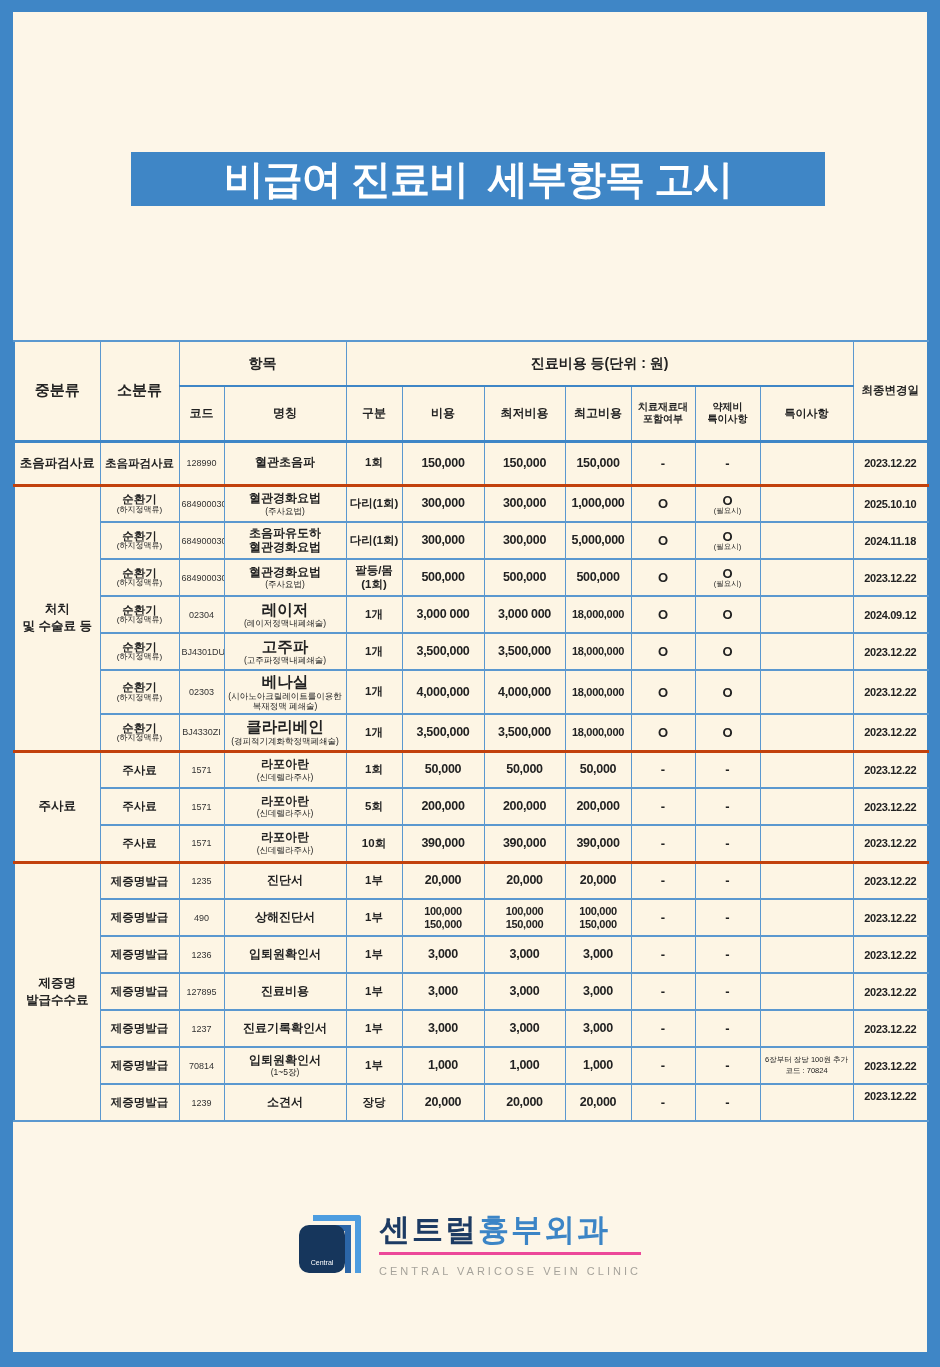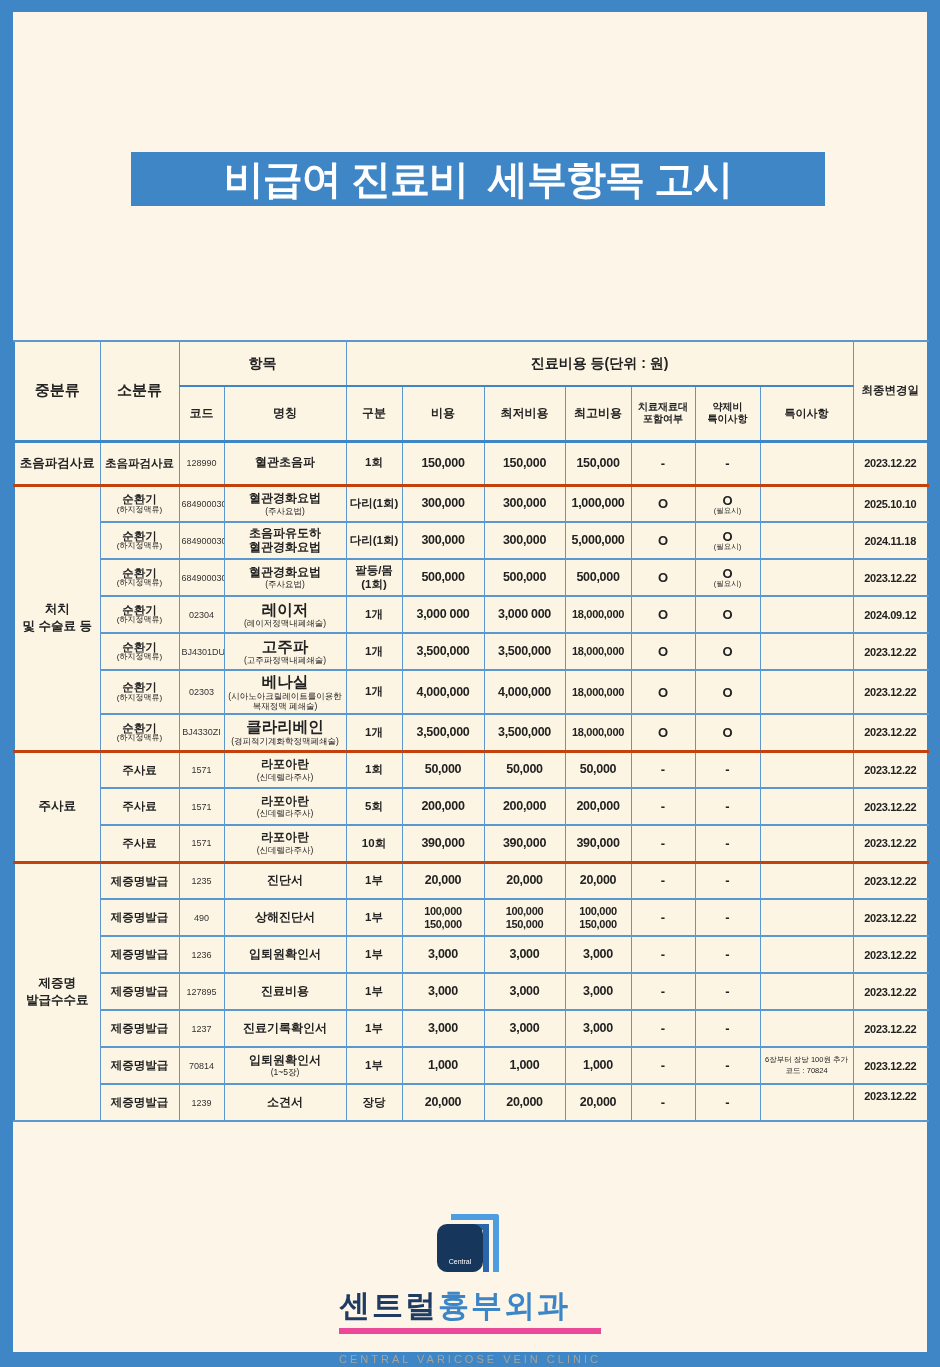--- a/index.html
+++ b/index.html
@@ -85,21 +85,20 @@
   td.note  { font-size:7.5px; white-space:pre-line; line-height:1.4; }
   td.date  { font-size:11px; font-weight:bold; letter-spacing:-0.3px; }
   .fee tbody tr:last-child td.date { vertical-align:top; padding-top:5px; }
 
   
   .footer {
     position:absolute;
     left:0; top:1200px; width:914px;
     display:flex; align-items:center; justify-content:center;
     gap:14px;
-    flex-direction:column;
   }
   .logo-icon { position:relative; width:66px; height:62px; flex:0 0 auto; }
   .logo-square {
     position:absolute; left:0; bottom:2px;
     width:46px; height:48px;
     background:#16365c; border-radius:10px;
   }
   .logo-square span {
     position:absolute; left:0; right:0; bottom:7px;
     color:#ffffff; font-size:7px; text-align:center;
@@ -115,22 +114,22 @@
     position:absolute; top:12px; right:14px;
     width:22px; height:42px;
     border-top:6px solid #2b66a8;
     border-right:6px solid #2b66a8;
   }
   .logo-text { display:flex; flex-direction:column; }
   .brand-line { font-size:31px; font-weight:bold; letter-spacing:2px; line-height:1.15; }
   .brand-line .primary { color:#1d3b63; }
   .brand-line .secondary { color:#3c85c6; }
   .eng-line {
-    border-top:6px solid #ec4899;
-    margin-top:4px; padding-top:19px;
+    border-top:3px solid #ec4899;
+    margin-top:4px; padding-top:10px;
     color:#a6a39b; font-size:11px; letter-spacing:3px;
   }
 </style>
 </head>
 <body>
 
 <div class="frame">
   <div class="canvas">
 
     <div class="title-banner">

